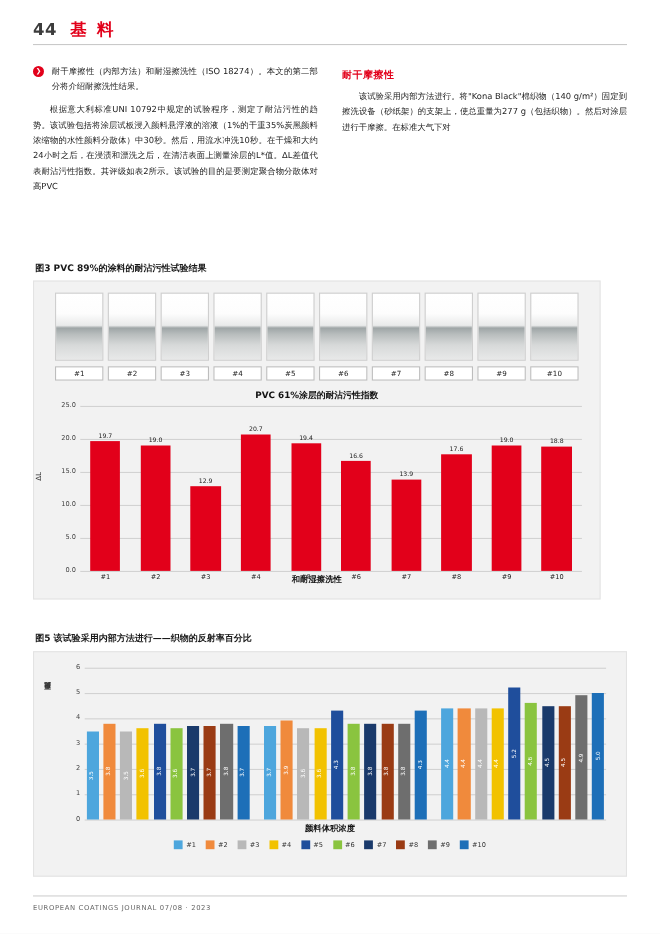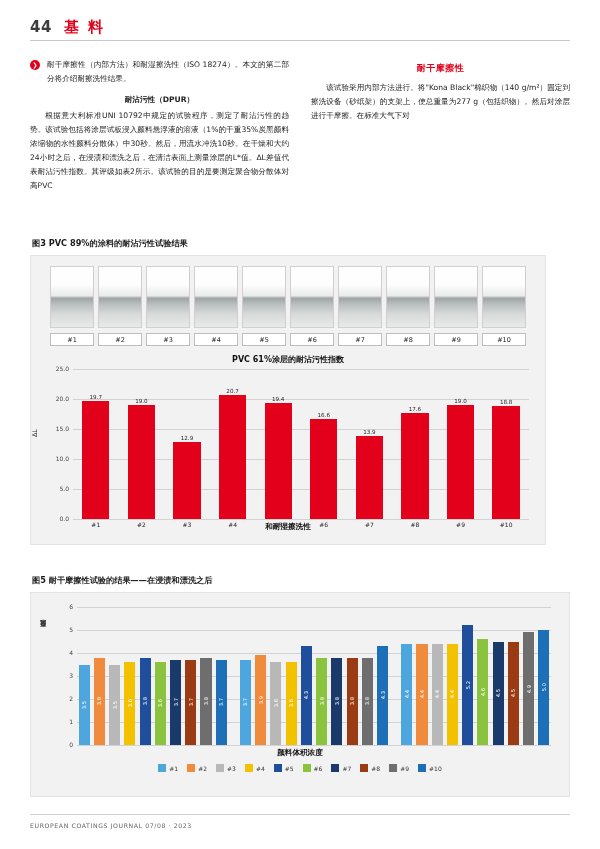--- a/index.html
+++ b/index.html
@@ -26,21 +26,21 @@
   .para{
     font-size:7.6px;line-height:1.85;color:#222;text-align:justify;margin:0 0 7px 0;
   }
   .para.indent{text-indent:2em;}
   .bullet-row{display:flex;gap:7px;align-items:flex-start;}
   .bullet{
     flex:0 0 auto;width:10px;height:10px;border-radius:50%;background:#e2001a;
     color:#fff;font-size:6px;line-height:10px;text-align:center;margin-top:2px;
   }
   .subhead{
-    font-size:9px;font-weight:bold;color:#e2001a;margin:4px 0 6px 0;letter-spacing:.5px;text-align:center;
+    font-size:9px;font-weight:bold;color:#e2001a;margin:4px 0 6px 0;letter-spacing:.5px;
   }
   .sub-center{text-align:center;font-weight:bold;font-size:7.6px;color:#222;margin:2px 0 4px;}
   
   .fig-title{
     font-size:8.2px;font-weight:bold;color:#1a1a1a;margin:0 0 6px 2px;
   }
   .fig3-wrap{position:absolute;left:30px;top:238px;width:516px;}
   .fig5-wrap{position:absolute;left:30px;top:575px;width:540px;}
   .panel{background:#f2f2f2;border:1px solid #e3e3e3;box-sizing:border-box;}
   .fig3-panel{height:290px;padding:10px 12px 8px;}
@@ -100,21 +100,20 @@
     <span class="header-title">基 料</span>
   </div>
   <div class="header-rule"></div>
 
   <div class="cols">
     <div class="col">
       <div class="bullet-row">
         <span class="bullet">❯</span>
         <p class="para">耐干摩擦性（内部方法）和耐湿擦洗性（ISO 18274）。本文的第二部分将介绍耐擦洗性结果。</p>
       </div>
-      <div class="sub-center">耐沾污性（DPUR）</div>
       <p class="para indent">根据意大利标准UNI 10792中规定的试验程序，测定了耐沾污性的趋势。该试验包括将涂层试板浸入颜料悬浮液的溶液（1%的干重35%炭黑颜料浓缩物的水性颜料分散体）中30秒。然后，用流水冲洗10秒。在干燥和大约24小时之后，在浸渍和漂洗之后，在清洁表面上测量涂层的L*值。ΔL差值代表耐沾污性指数。其评级如表2所示。该试验的目的是要测定聚合物分散体对高PVC</p>
     </div>
     <div class="col">
       <div class="subhead">耐干摩擦性</div>
       <p class="para indent">该试验采用内部方法进行。将"Kona Black"棉织物（140 g/m²）固定到擦洗设备（砂纸架）的支架上，使总重量为277 g（包括织物）。然后对涂层进行干摩擦。在标准大气下对</p>
     </div>
   </div>
 
   <div class="fig3-wrap">
     <div class="fig-title">图3 PVC 89%的涂料的耐沾污性试验结果</div>
@@ -211,21 +210,21 @@
             <div class="xtick" style="flex: 1 1 0%; text-align: center;">#8</div>
             <div class="xtick" style="flex: 1 1 0%; text-align: center;">#9</div>
             <div class="xtick" style="flex: 1 1 0%; text-align: center;">#10</div>
           </div>
         </div>
       <div class="axis-caption">和耐湿擦洗性</div>
     </div>
   </div>
 
   <div class="fig5-wrap">
-    <div class="fig-title">图5 耐干摩擦性试验的结果——在浸渍和漂洗之后</div>
+    <div class="fig-title">图5 该试验采用内部方法进行——织物的反射率百分比</div>
     <div class="panel fig5-panel">
       <div class="plot" id="f5-plot" style="height:138px;margin:4px 6px 0 34px;">
           <div class="gridline" style="top: 0%;"></div>
           <div class="ytick" style="top: 0%; left: -26px; width: 22px; margin-top: -4px;">6</div>
           <div class="gridline" style="top: 16.6667%;"></div>
           <div class="ytick" style="top: 16.6667%; left: -26px; width: 22px; margin-top: -4px;">5</div>
           <div class="gridline" style="top: 33.3333%;"></div>
           <div class="ytick" style="top: 33.3333%; left: -26px; width: 22px; margin-top: -4px;">4</div>
           <div class="gridline" style="top: 50%;"></div>
           <div class="ytick" style="top: 50%; left: -26px; width: 22px; margin-top: -4px;">3</div>

